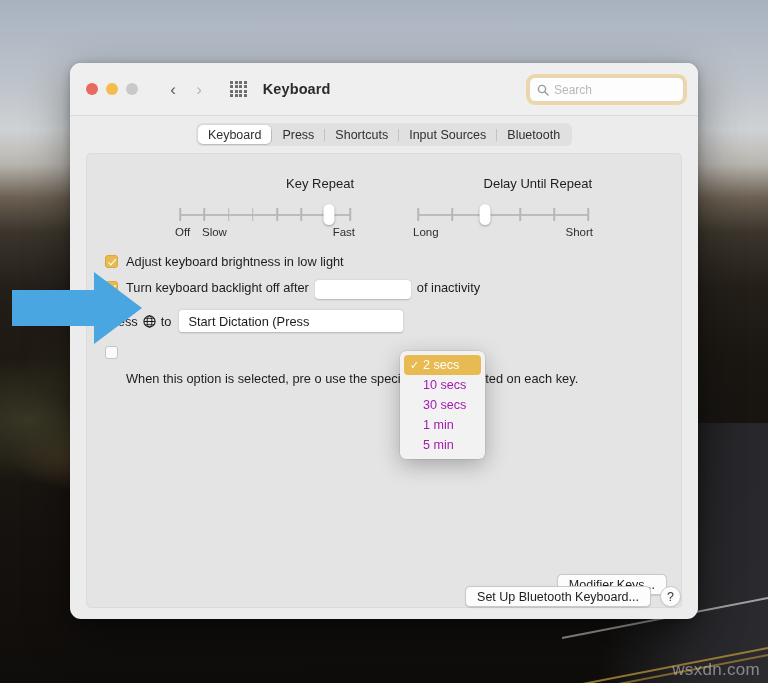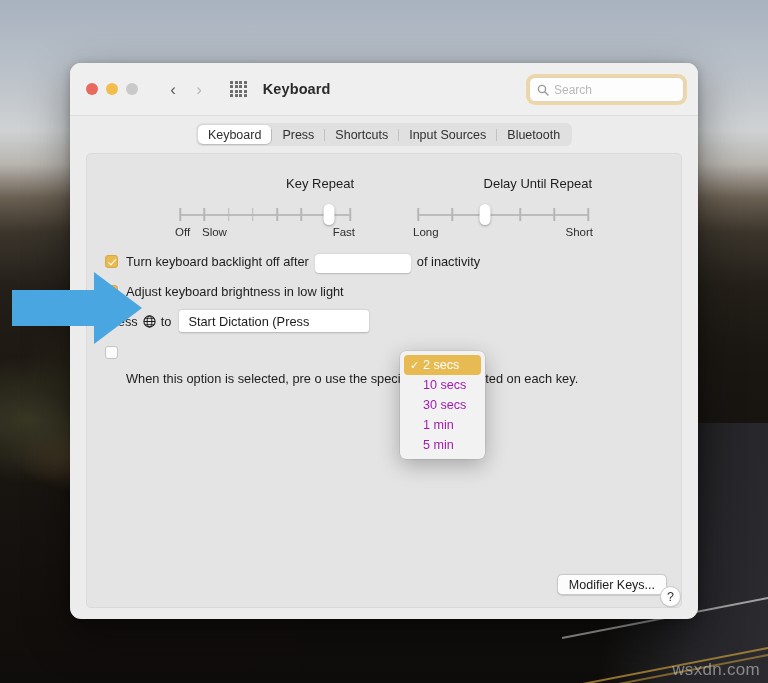--- a/index.html
+++ b/index.html
@@ -312,21 +312,21 @@
   }
   #globe-icon {
     margin: 0 5px;
     font-size: 13px;
     color: #1c1c1c;
     display: inline-flex;
   }
   #dict-popup {
     margin-left: 8px;
     height: 22px;
-    width: 190px;
+    width: 224px;
     background: #fff;
     border-radius: 3px;
     box-shadow: 0 .5px 2px rgba(0,0,0,.22);
     display: flex; align-items: center;
     padding: 0 9px;
     font-size: 12.8px;
     color: #1c1c1c;
     overflow: hidden;
     white-space: nowrap;
   }
@@ -528,28 +528,28 @@
             <span style="left:-1px">Long</span>
             <span style="right:-1px">Short</span>
           </div>
         </div>
       </div>
 
       <div id="options">
 
         <div class="opt-row">
           <span class="cb on"></span>
+          <span>Adjust keyboard brightness in low light</span>
+        </div>
+
+        <div class="opt-row">
+          <span class="cb on"></span>
           <span>Turn keyboard backlight off after</span>
           <span class="inline-pop"></span>
           <span>of inactivity</span>
-        </div>
-
-        <div class="opt-row">
-          <span class="cb on"></span>
-          <span>Adjust keyboard brightness in low light</span>
         </div>
 
         <div id="dict-row">
           <span>Press</span>
           <span id="globe-icon">
             <svg width="13" height="13" viewBox="0 0 13 13">
               <circle cx="6.5" cy="6.5" r="5.6" fill="none" stroke="#1c1c1c" stroke-width="1.1"></circle>
               <ellipse cx="6.5" cy="6.5" rx="2.4" ry="5.6" fill="none" stroke="#1c1c1c" stroke-width="1"></ellipse>
               <line x1="1" y1="6.5" x2="12" y2="6.5" stroke="#1c1c1c" stroke-width="1"></line>
               <line x1="2" y1="3.4" x2="11" y2="3.4" stroke="#1c1c1c" stroke-width=".8"></line>
@@ -564,20 +564,21 @@
           <span class="cb off"></span>
         </div>
 
         <div id="fn-desc">When this option is selected, pre                        o use the special features printed on each key.</div>
       </div>
 
       <button class="btn" id="modifier-btn">Modifier Keys...</button>
     </div>
 
     <div id="bottom-bar">
+      <button class="btn">Set Up Bluetooth Keyboard...</button>
       <div id="help-btn">?</div>
     </div>
 
     <div id="dropdown">
       <div class="dd-item sel">
         <span class="dd-check">✓</span>
         <span>2 secs</span>
       </div>
       <div class="dd-item">
         <span class="dd-check"></span>

